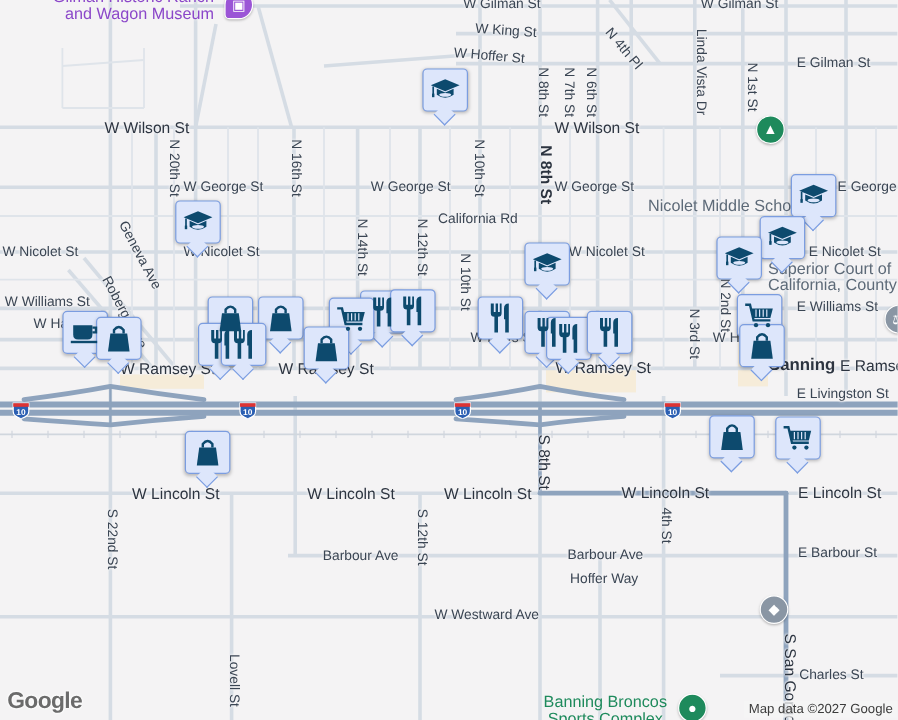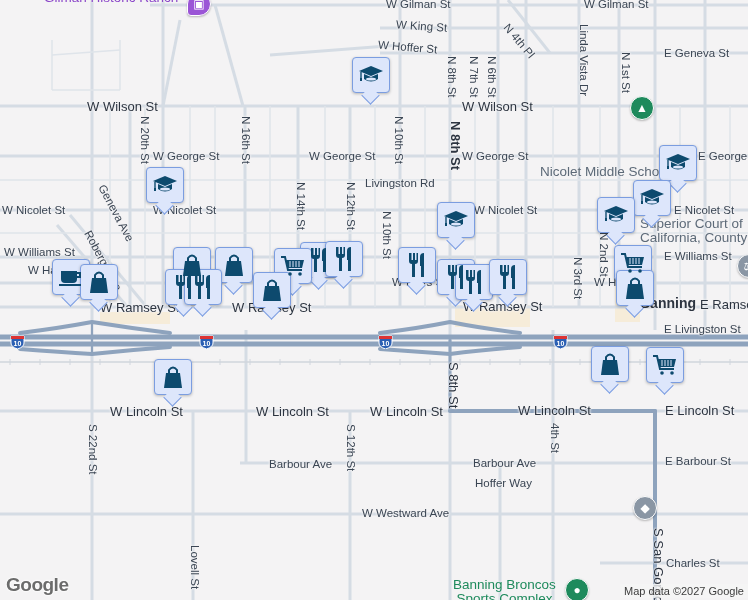--- a/index.html
+++ b/index.html
@@ -160,38 +160,38 @@
       <path d="M1 2 H14 V9 Q14 13 7.5 15 Q1 13 1 9 Z" fill="#2b5fb3" stroke="#fff" stroke-width="1"></path>
       <rect x="1" y="2" width="13" height="3" fill="#d33"></rect>
       <text x="7.5" y="12" font-size="7" fill="#fff" text-anchor="middle" font-family="Liberation Sans, sans-serif" font-weight="bold">10</text>
     </svg>
 
   <div class="lbl" style="left:386px;top:-1px">W Gilman St</div>
   <div class="lbl" style="left:584px;top:-1px">W Gilman St</div>
   <div class="lbl" style="left:396px;top:21px;transform:rotate(4deg)">W King St</div>
   <div class="lbl" style="left:510px;top:22px;transform:rotate(50deg);transform-origin:0 0">N 4th Pl</div>
   <div class="lbl" style="left:378px;top:42px;transform:rotate(5deg)">W Hoffer St</div>
-  <div class="lbl" style="left:664px;top:48px">E Geneva St</div>
+  <div class="lbl" style="left:664px;top:48px">E Gilman St</div>
   <div class="lbl v" style="left:589px;top:24px">Linda Vista Dr</div>
   <div class="lbl v" style="left:631px;top:52px">N 1st St</div>
   <div class="lbl v" style="left:457px;top:56px">N 8th St</div>
   <div class="lbl v" style="left:479px;top:56px">N 7th St</div>
   <div class="lbl v" style="left:497px;top:56px">N 6th St</div>
 
   <div class="lbl big" style="left:87px;top:100px">W Wilson St</div>
   <div class="lbl big" style="left:462px;top:100px">W Wilson St</div>
   <div class="lbl v" style="left:150px;top:116px">N 20th St</div>
   <div class="lbl v" style="left:251px;top:116px">N 16th St</div>
   <div class="lbl v" style="left:404px;top:116px">N 10th St</div>
 
   <div class="lbl" style="left:153px;top:151px">W George St</div>
   <div class="lbl" style="left:309px;top:151px">W George St</div>
   <div class="lbl" style="left:462px;top:151px">W George St</div>
   <div class="lbl" style="left:698px;top:151px">E George St</div>
-  <div class="lbl" style="left:365px;top:178px">Livingston Rd</div>
+  <div class="lbl" style="left:365px;top:178px">California Rd</div>
   <div class="lbl v big" style="left:462px;top:121px;font-weight:bold">N 8th St</div>
   <div class="lbl v" style="left:306px;top:182px">N 14th St</div>
   <div class="lbl v" style="left:356px;top:182px">N 12th St</div>
   <div class="lbl v" style="left:392px;top:211px">N 10th St</div>
 
   <div class="lbl" style="left:2px;top:205px">W Nicolet St</div>
   <div class="lbl" style="left:153px;top:205px">W Nicolet St</div>
   <div class="lbl" style="left:474px;top:205px">W Nicolet St</div>
   <div class="lbl" style="left:674px;top:205px">E Nicolet St</div>
   <div class="lbl" style="left:106px;top:183px;transform:rotate(62deg);transform-origin:0 0">Geneva Ave</div>
@@ -224,20 +224,21 @@
   <div class="lbl" style="left:473px;top:458px">Barbour Ave</div>
   <div class="lbl" style="left:665px;top:456px">E Barbour St</div>
   <div class="lbl" style="left:475px;top:478px">Hoffer Way</div>
   <div class="lbl" style="left:362px;top:508px">W Westward Ave</div>
   <div class="lbl v" style="left:200px;top:545px">Lovell St</div>
   <div class="lbl v big" style="left:665px;top:528px">S San Gorgonio Ave</div>
   <div class="lbl" style="left:666px;top:558px">Charles St</div>
 
   <div class="poi purple" style="left:44px;top:-9px">
     <div>Gilman Historic Ranch</div>
+    <div>and Wagon Museum</div>
   </div>
   <div class="poi-icon" style="left:187px;top:-8px;background:#9b55d6;border-radius:50% 50% 50% 4px">▣</div>
 
   <div class="poi-icon" style="left:630px;top:96px;background:#1e8a5c">▲</div>
 
   <div class="poi gray" style="left:540px;top:165px">Nicolet Middle School</div>
 
   <div class="poi gray" style="left:640px;top:217px;text-align:left">
     <div>Superior Court of</div>
     <div>California, County of</div>

